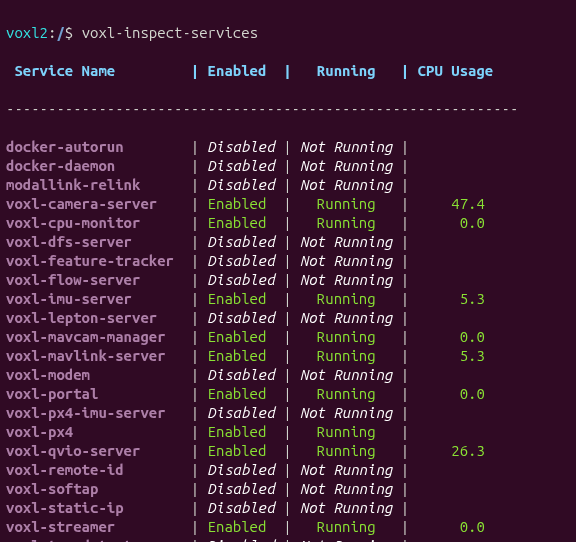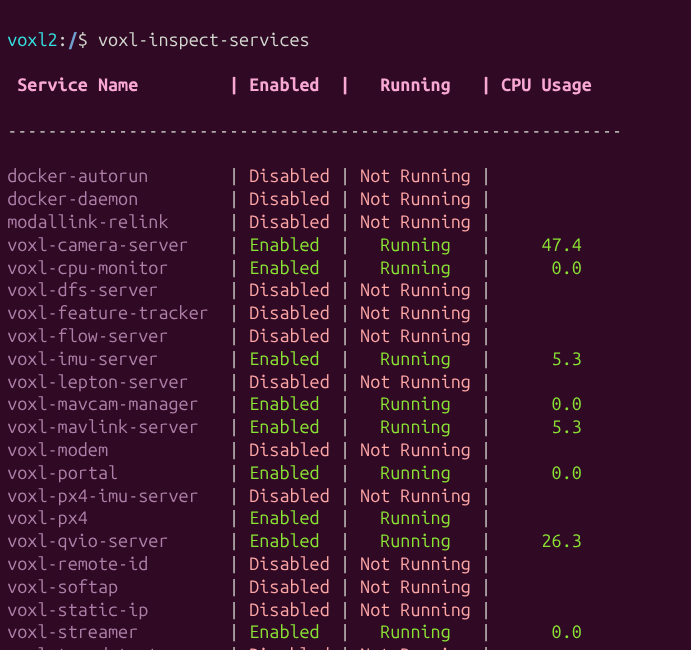--- a/index.html
+++ b/index.html
@@ -13,24 +13,24 @@
       width: 576px;
     }
     .term {
       padding: 4px 6px;
       white-space: pre;
     }
     .prompt-host { color: #34e2e2; font-weight: normal; }
     .prompt-colon { color: #d3d7cf; }
     .prompt-path { color: #729fcf; font-weight: bold; }
     .prompt-sym { color: #d3d7cf; }
-    .fg-white { color: #f9a8d4; font-weight: bold; }
-    .fg-red   { color: #fca5a5; }
+    .fg-white { color: #7dd3fc; font-weight: bold; }
+    .fg-red   { color: #ffffff; font-style: italic; }
     .fg-green { color: #8ae234; }
-    .fg-magenta{ color: #ad7fa8; font-weight: normal; }
+    .fg-magenta{ color: #ad7fa8; font-weight: bold; }
     .fg-default{ color: #d3d7cf; }
     .line { display: block; }
   </style>
 </head>
 <body>
 
 <div class="term">
 <span class="line"><span class="prompt-host">voxl2</span><span class="prompt-colon">:</span><span class="prompt-path">/</span><span class="prompt-sym">$</span><span class="fg-default"> </span><span class="fg-default">voxl-inspect-services</span></span>
 <span class="line" id="hdr"><span class="fg-white"> Service Name         </span><span class="fg-white">|</span><span class="fg-white"> Enabled  </span><span class="fg-white">|</span><span class="fg-white">   Running   </span><span class="fg-white">|</span><span class="fg-white"> CPU Usage </span></span>
 <span class="line fg-default">-------------------------------------------------------------</span>

